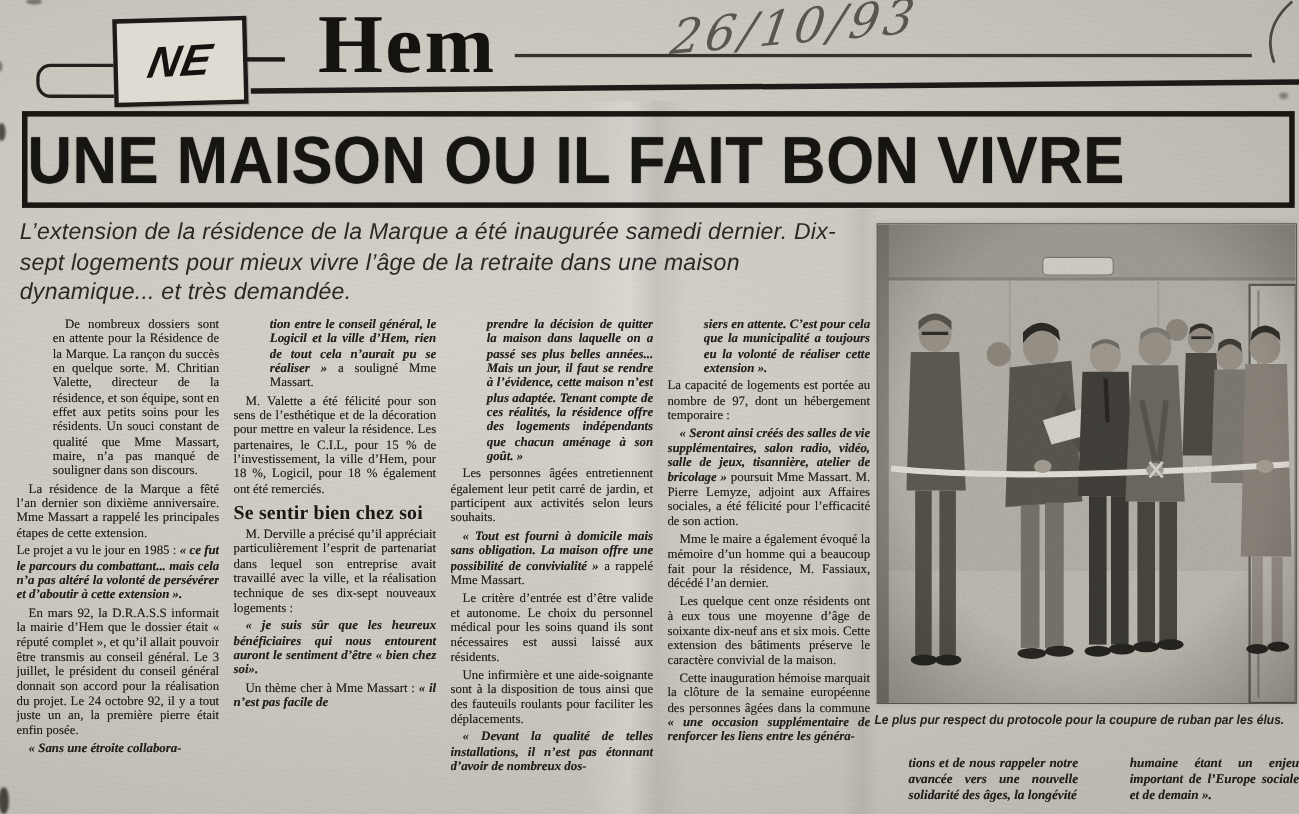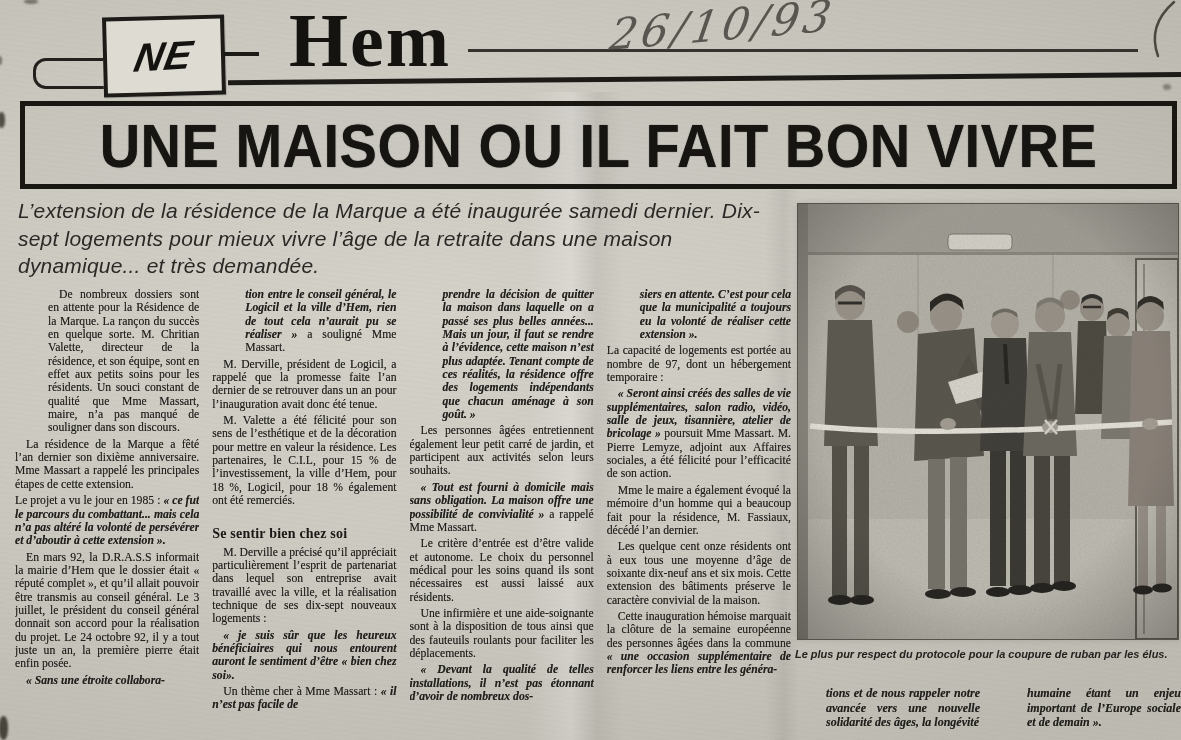--- a/index.html
+++ b/index.html
@@ -31,38 +31,38 @@
     font-size:76px;line-height:76px;letter-spacing:2px;color:#14130f;margin-left:17px;}
   .rule-thin{position:absolute;left:468px;top:49px;width:670px;height:3px;background:#35332e;}
   .rule-thick{position:absolute;left:228px;top:72px;width:953px;height:4.5px;background:#1d1b18;
     transform:rotate(-.5deg);transform-origin:right center;}
   .handwriting{position:absolute;left:610px;top:0px;font-family:"DejaVu Serif",serif;font-style:italic;
     font-size:43px;color:#45433d;transform:rotate(-5deg) skewX(-14deg);letter-spacing:4px;opacity:.85;}
   .pen-stroke{position:absolute;left:1118px;top:0px;}
 
   
   .headline-box{position:absolute;left:20px;top:101px;width:1157px;height:88px;border:5px solid #181712;
-    box-sizing:border-box;display:flex;align-items:center;justify-content:center;background:rgba(0,0,0,.02);}
+    box-sizing:border-box;display:flex;align-items:center;background:rgba(0,0,0,.02);}
   .headline{font-family:"Liberation Sans",sans-serif;font-weight:bold;font-size:56px;white-space:nowrap;
     transform:scaleY(1.08);letter-spacing:.5px;color:#161511;text-shadow:0 0 1px rgba(22,21,17,.75);}
 
   
   .standfirst{position:absolute;left:18px;top:197px;width:778px;font-family:Liberation Sans, sans-serif;
     font-style:italic;font-size:21px;line-height:27.5px;color:#2a2926;letter-spacing:.2px;}
 
   
   .columns{position:absolute;left:15px;top:288px;width:776px;height:452px;display:grid;
     grid-template-columns:repeat(4,1fr);column-gap:13px;overflow:hidden;}
   .col{overflow:hidden;}
   .para{margin:3px 0 0;font-size:11.7px;line-height:13.35px;text-align:justify;color:#201f1c;
     text-shadow:0 0 .4px rgba(30,29,25,.5);}
   .para:first-child{margin-top:0;margin-left:33px;}
   .para.ind{text-indent:11px;}
   .para .b{font-weight:bold;font-style:italic;}
-  .subhead{font-weight:bold;font-size:14px;line-height:19px;margin:16px 0 3px;letter-spacing:.2px;
+  .subhead{font-weight:bold;font-size:18px;line-height:19px;margin:6px 0 3px;letter-spacing:.2px;
     white-space:nowrap;color:#191814;}
 
   
   .photo-frame{position:absolute;left:797px;top:203px;width:380px;height:435px;border:1px solid #55524a;
     background:#b4b1a8;overflow:hidden;box-shadow:0 0 6px rgba(0,0,0,.12);}
   .photo-caption{position:absolute;left:795px;top:647px;width:386px;font-family:"Liberation Sans",sans-serif;
     font-style:italic;font-weight:bold;font-size:11.8px;color:#23221e;white-space:nowrap;
     transform:scaleX(.93);transform-origin:left center;}
 
   
@@ -106,21 +106,20 @@
   <div class="columns">
       <div class="col">
         <p class="para ind"><span>De nombreux dossiers sont en attente pour la Résidence de la Marque. La rançon du succès en quelque sorte. M. Chritian Valette, directeur de la résidence, et son équipe, sont en effet aux petits soins pour les résidents. Un souci constant de qualité que Mme Massart, maire, n’a pas manqué de souligner dans son discours.</span></p>
         <p class="para ind"><span>La résidence de la Marque a fêté l’an dernier son dixième anniversaire. Mme Massart a rappelé les principales étapes de cette extension.</span></p>
         <p class="para"><span>Le projet a vu le jour en 1985 : </span><span class="b">« ce fut le parcours du combattant... mais cela n’a pas altéré la volonté de persévérer et d’aboutir à cette extension ».</span></p>
         <p class="para ind"><span>En mars 92, la D.R.A.S.S informait la mairie d’Hem que le dossier était « réputé complet », et qu’il allait pouvoir être transmis au conseil général. Le 3 juillet, le président du conseil général donnait son accord pour la réalisation du projet. Le 24 octobre 92, il y a tout juste un an, la première pierre était enfin posée.</span></p>
         <p class="para ind"><span class="b">« Sans une étroite collabora-</span></p>
       </div>
       <div class="col">
         <p class="para"><span class="b">tion entre le conseil général, le Logicil et la ville d’Hem, rien de tout cela n’aurait pu se réaliser »</span><span> a souligné Mme Massart.</span></p>
-        <p class="para ind"><span>M. Derville, président de Logicil, a rappelé que la promesse faite l’an dernier de se retrouver dans un an pour l’inauguration avait donc été tenue.</span></p>
         <p class="para ind"><span>M. Valette a été félicité pour son sens de l’esthétique et de la décoration pour mettre en valeur la résidence. Les partenaires, le C.I.L, pour 15 % de l’investissement, la ville d’Hem, pour 18 %, Logicil, pour 18 % également ont été remerciés.</span></p>
         <div class="subhead">Se sentir bien chez soi</div>
         <p class="para ind"><span>M. Derville a précisé qu’il appréciait particulièrement l’esprit de partenariat dans lequel son entreprise avait travaillé avec la ville, et la réalisation technique de ses dix-sept nouveaux logements :</span></p>
         <p class="para ind"><span class="b">« je suis sûr que les heureux bénéficiaires qui nous entourent auront le sentiment d’être « bien chez soi».</span></p>
         <p class="para ind"><span>Un thème cher à Mme Massart : </span><span class="b">« il n’est pas facile de</span></p>
       </div>
       <div class="col">
         <p class="para"><span class="b">prendre la décision de quitter la maison dans laquelle on a passé ses plus belles années... Mais un jour, il faut se rendre à l’évidence, cette maison n’est plus adaptée. Tenant compte de ces réalités, la résidence offre des logements indépendants que chacun aménage à son goût. »</span></p>
         <p class="para ind"><span>Les personnes âgées entretiennent également leur petit carré de jardin, et participent aux activités selon leurs souhaits.</span></p>
         <p class="para ind"><span class="b">« Tout est fourni à domicile mais sans obligation. La maison offre une possibilité de convivialité »</span><span> a rappelé Mme Massart.</span></p>

